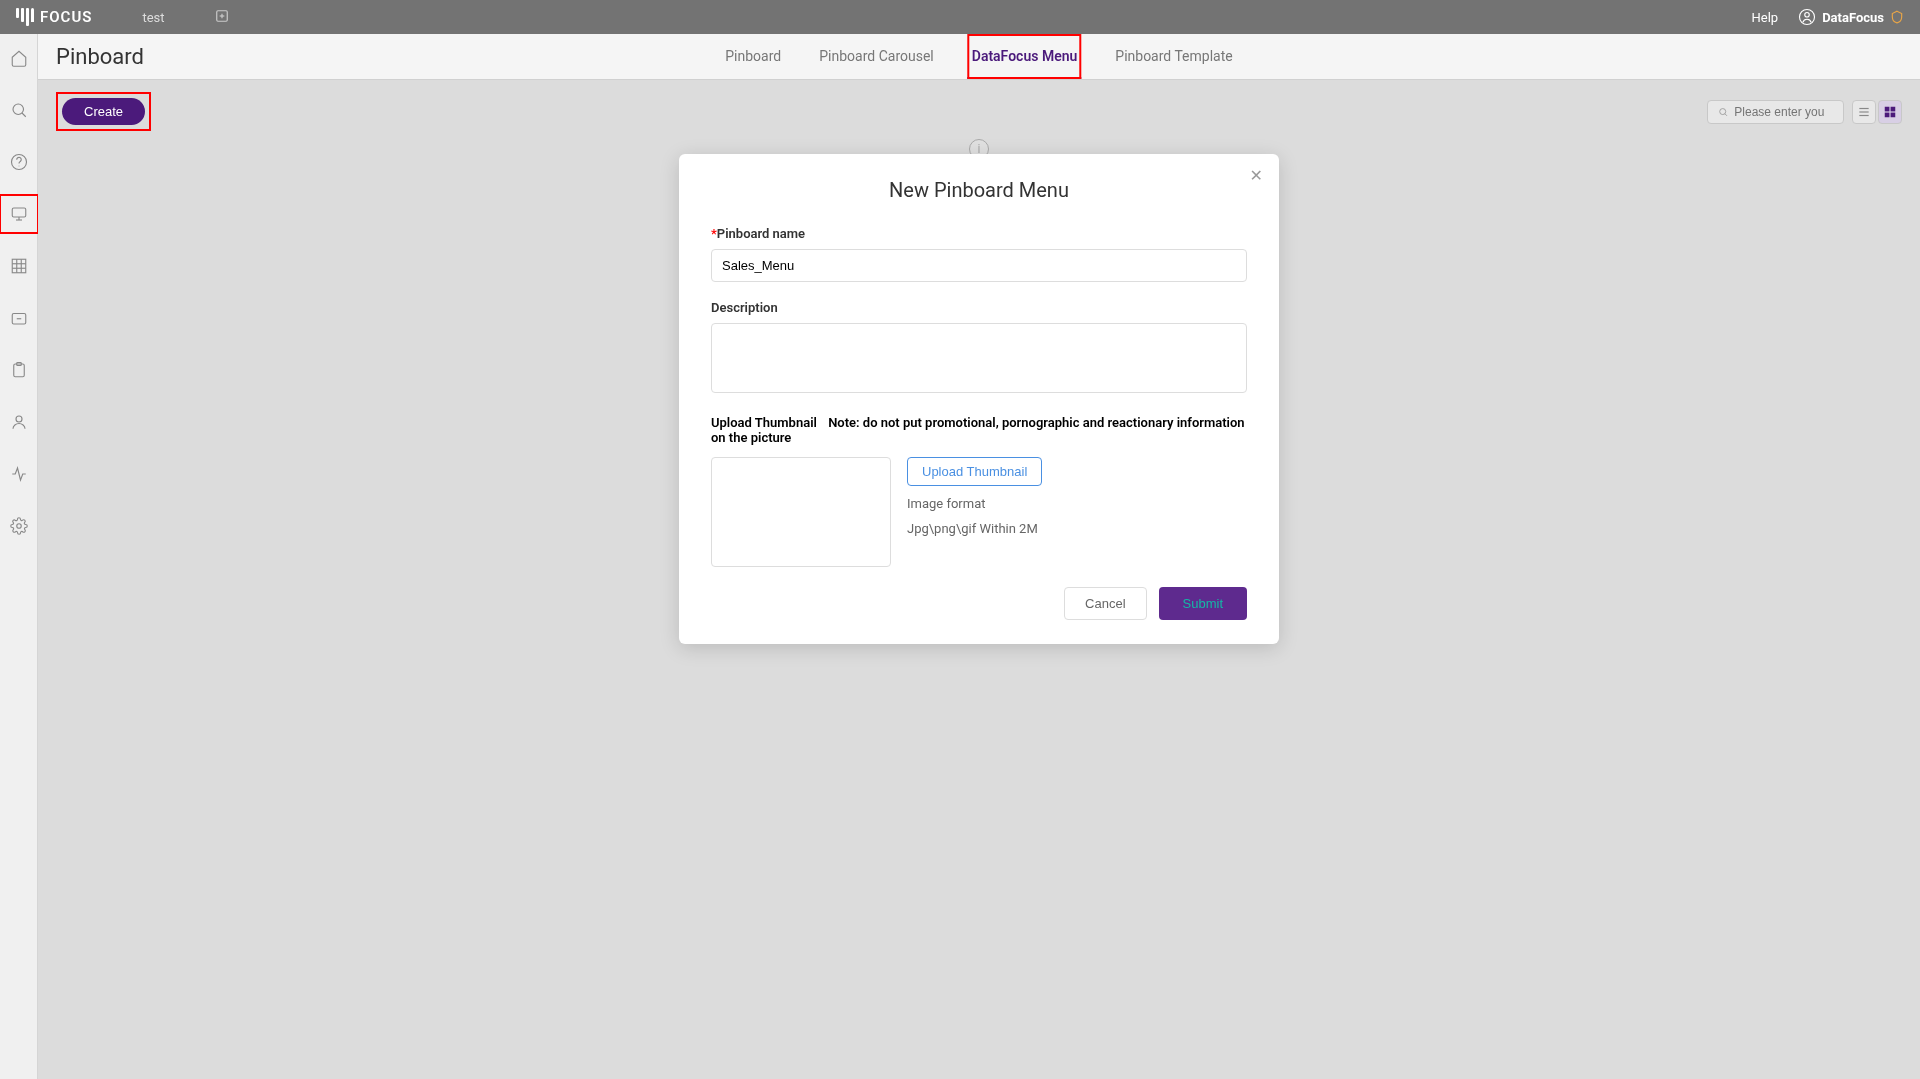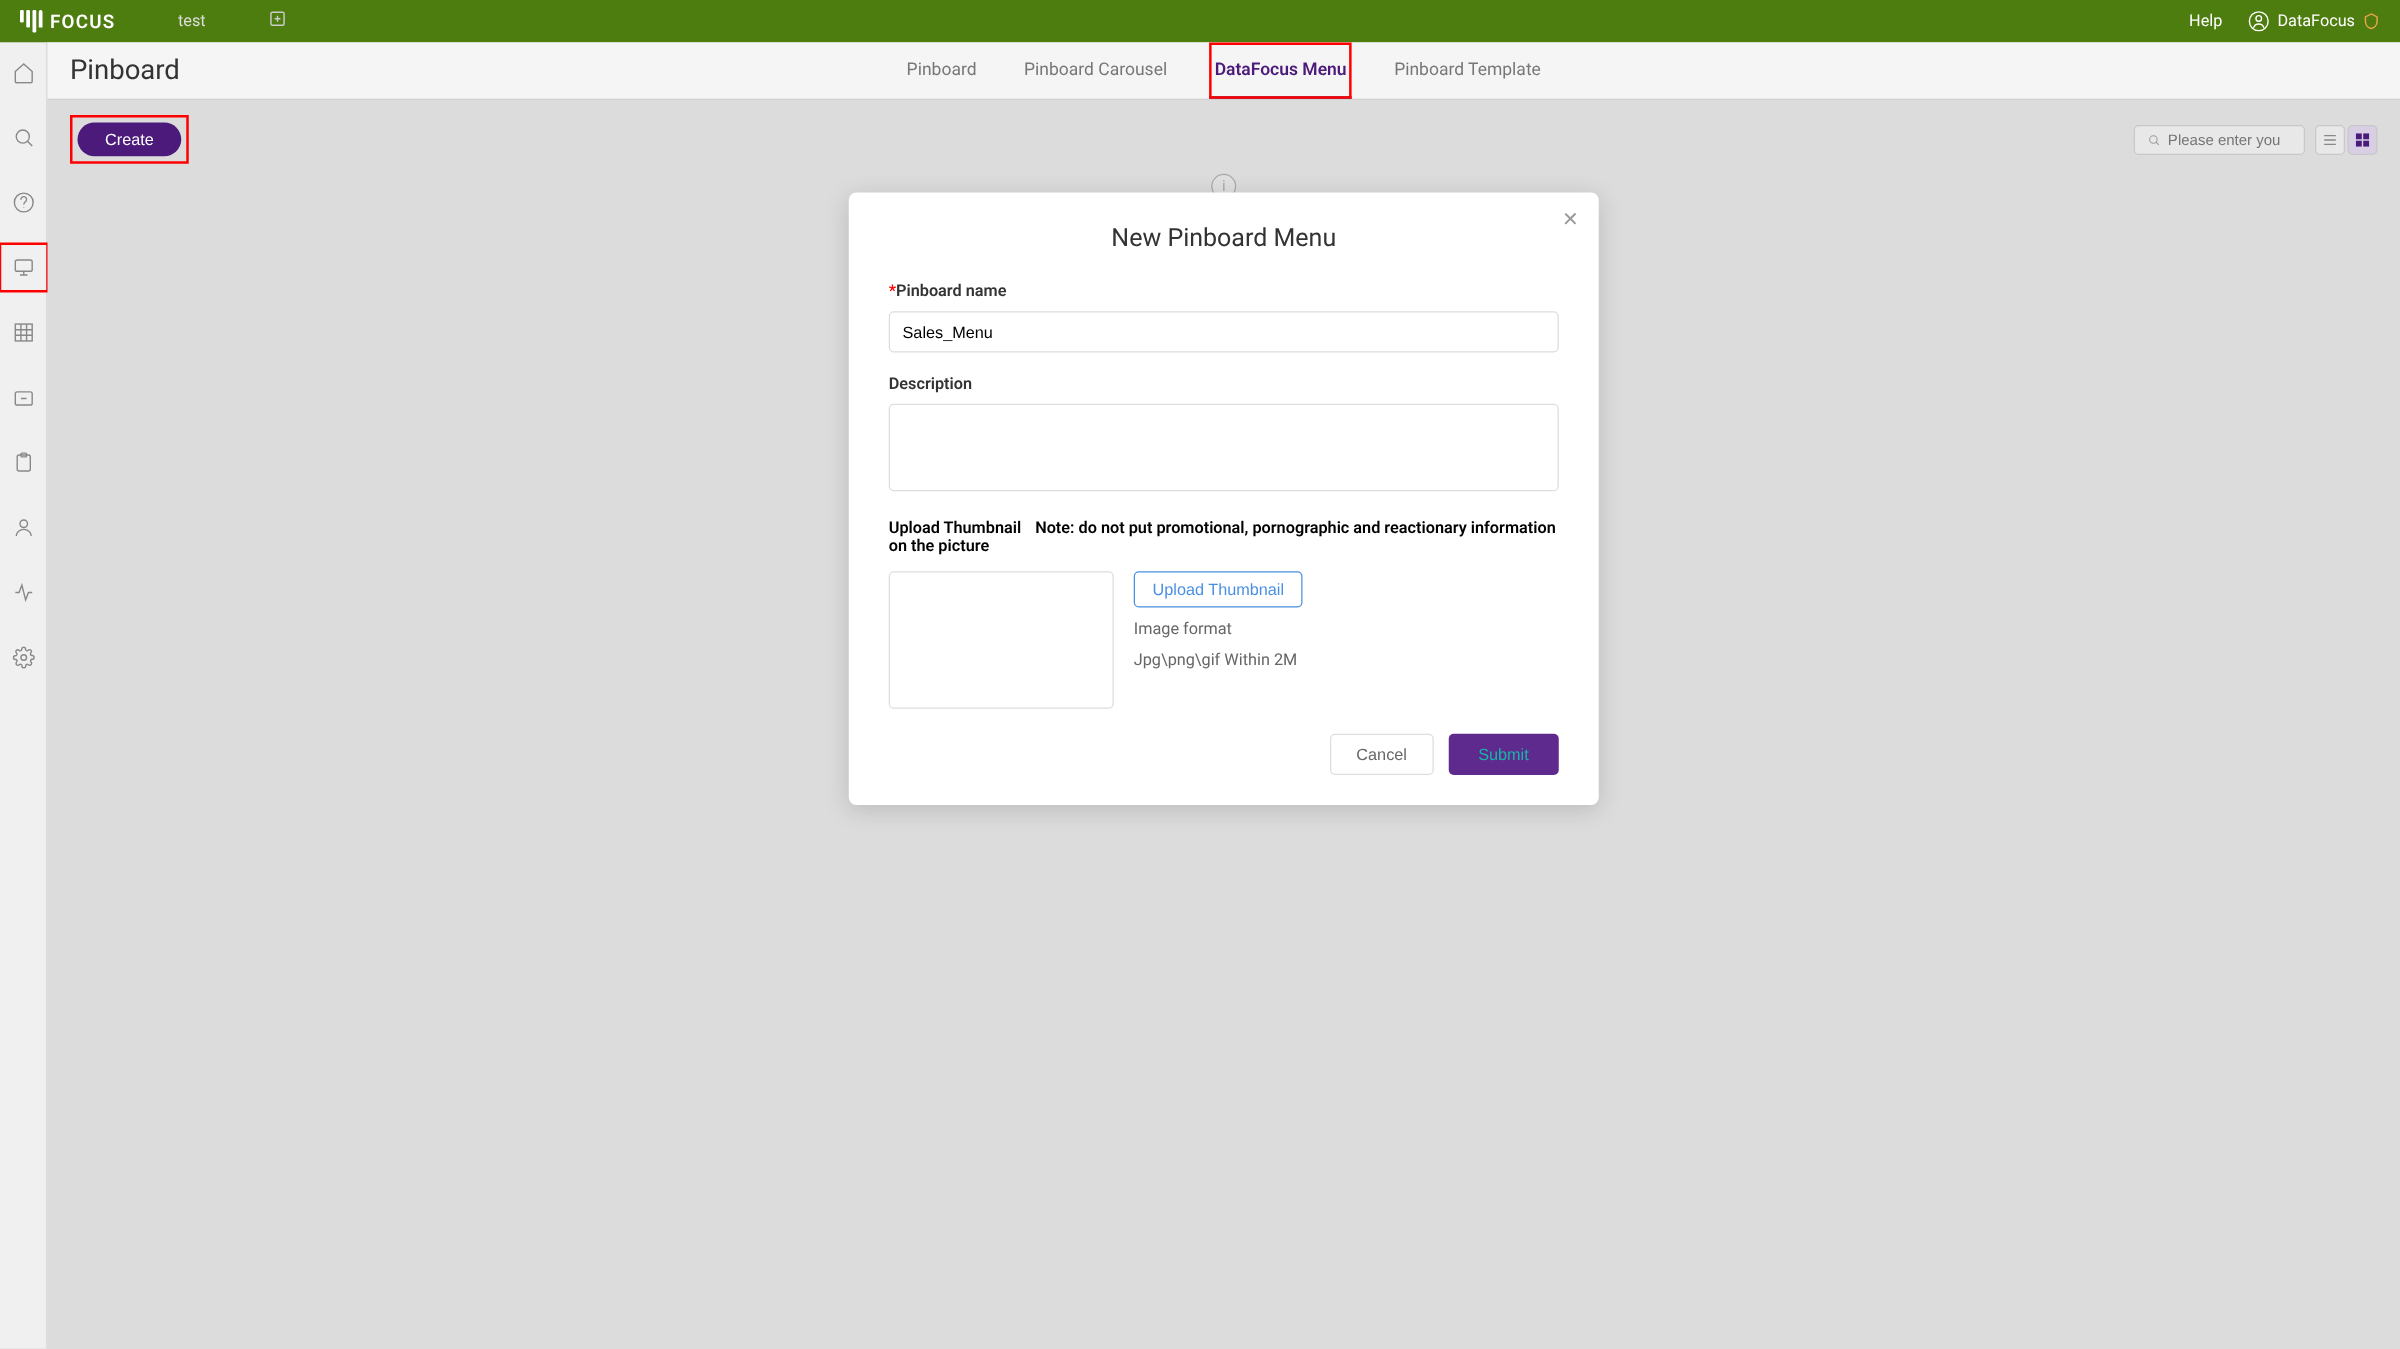--- a/index.html
+++ b/index.html
@@ -9,21 +9,21 @@
     }
     body {
       font-family: -apple-system, BlinkMacSystemFont, "Segoe UI", Roboto, sans-serif;
       background: #dcdcdc;
       width: 1920px;
       height: 1079px;
       overflow: hidden;
       position: relative;
     }
     .top-bar {
-      background: #4d7c0f;
+      background: #737373;
       height: 34px;
       display: flex;
       align-items: center;
       padding: 0 16px;
       color: white;
       justify-content: space-between;
     }
     .top-left {
       display: flex;
       align-items: center;
@@ -58,20 +58,21 @@
     .top-right {
       display: flex;
       align-items: center;
       gap: 20px;
       font-size: 13px;
     }
     .user-area {
       display: flex;
       align-items: center;
       gap: 6px;
+      font-weight: bold;
     }
     .user-icon, .shield-icon {
       display: inline-flex;
     }
     .main-layout {
       display: flex;
       height: calc(100% - 34px);
     }
     .sidebar {
       width: 38px;

